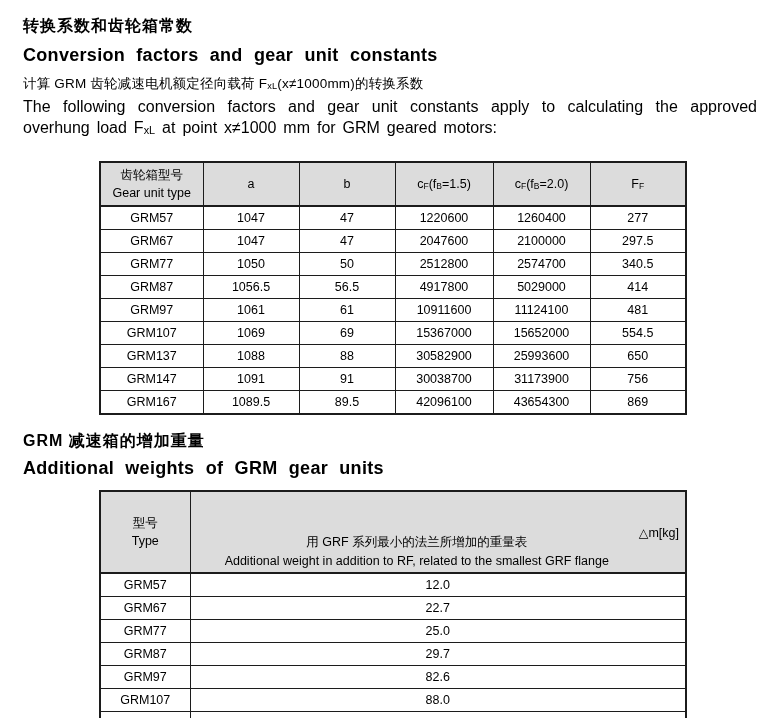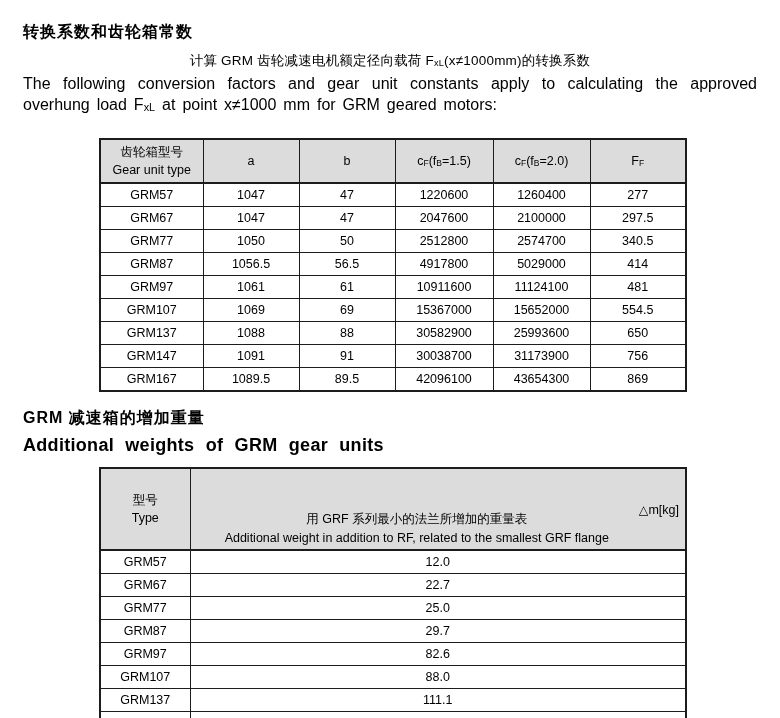--- a/index.html
+++ b/index.html
@@ -7,42 +7,41 @@
     padding: 0;
     background: #ffffff;
     color: #000;
     font-family: "Liberation Sans", "DejaVu Sans", sans-serif;
   }
   .page {
     position: relative;
     width: 780px;
     height: 718px;
     box-sizing: border-box;
-    padding: 12px 23px 0 23px;
+    padding: 6px 23px 0 23px;
     background: #fff;
     overflow: hidden;
   }
   .title-zh {
     margin: 10px 0 0 0;
     font-size: 16px;
     font-weight: bold;
     letter-spacing: 1px;
   }
   .title-en {
     margin: 8px 0 0 0;
     font-size: 18px;
     font-weight: bold;
     letter-spacing: 0.3px;
     word-spacing: 6px;
   }
   .desc-zh {
     margin: 9px 0 0 0;
     font-size: 13.5px;
     letter-spacing: 0.2px;
-    text-align: center;
   }
   .desc-en {
     margin: 3px 0 5px 0;
     font-size: 16px;
     line-height: 21px;
     text-align: justify;
     word-spacing: 2.5px;
     width: 734px;
   }
   .sb {
@@ -87,20 +86,21 @@
   }
   .sec2-zh { margin-top: 16px; }
   .sec2-en { margin-top: 6px; }
 </style>
 </head>
 <body>
 
 <div class="page">
 
   <h2 class="title-zh">转换系数和齿轮箱常数</h2>
+  <h1 class="title-en">Conversion factors and gear unit constants</h1>
   <p class="desc-zh"><span>计算 GRM 齿轮减速电机额定径向载荷 F</span><span class="sb">xL</span><span>(x≠1000mm)的转换系数</span></p>
   <p class="desc-en"><span>The following conversion factors and gear unit constants apply to calculating the approved overhung load F</span><span class="sb">xL</span><span> at point x≠1000 mm for GRM geared motors:</span></p>
 
   <table id="table1">
     <colgroup>
       <col style="width:103px">
         <col style="width:96px">
         <col style="width:96px">
       <col style="width:98px">
         <col style="width:97px">

